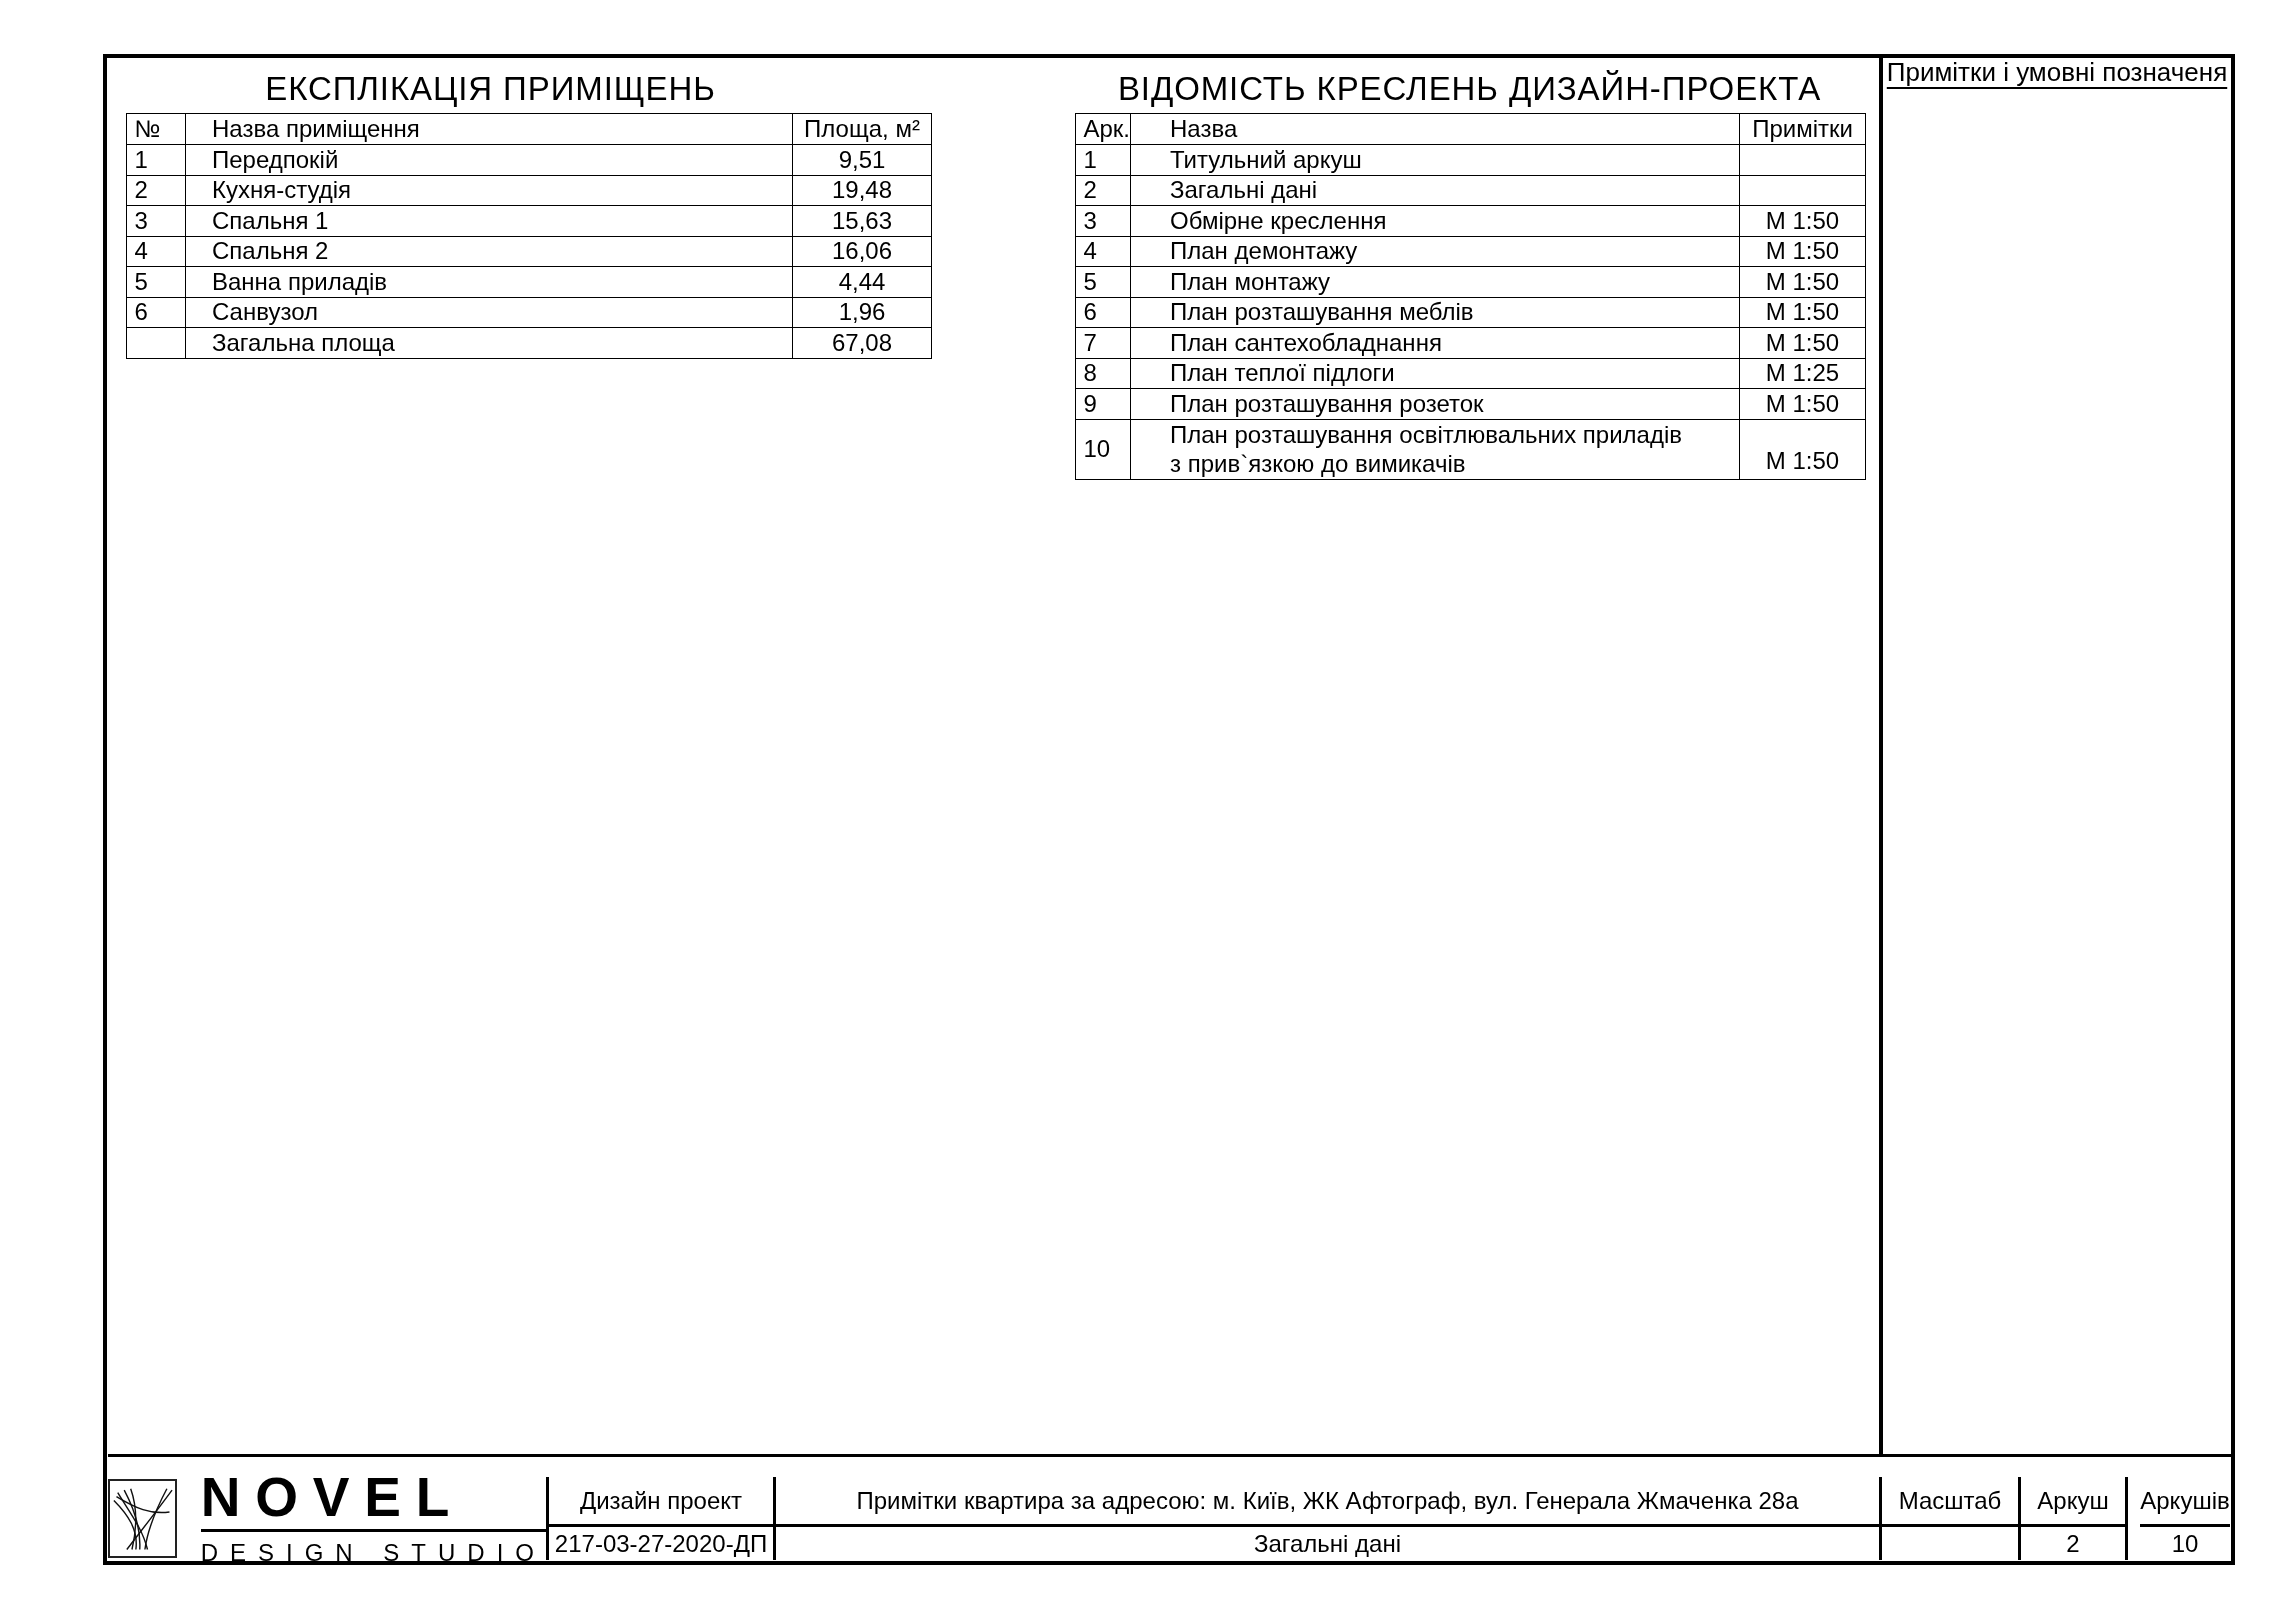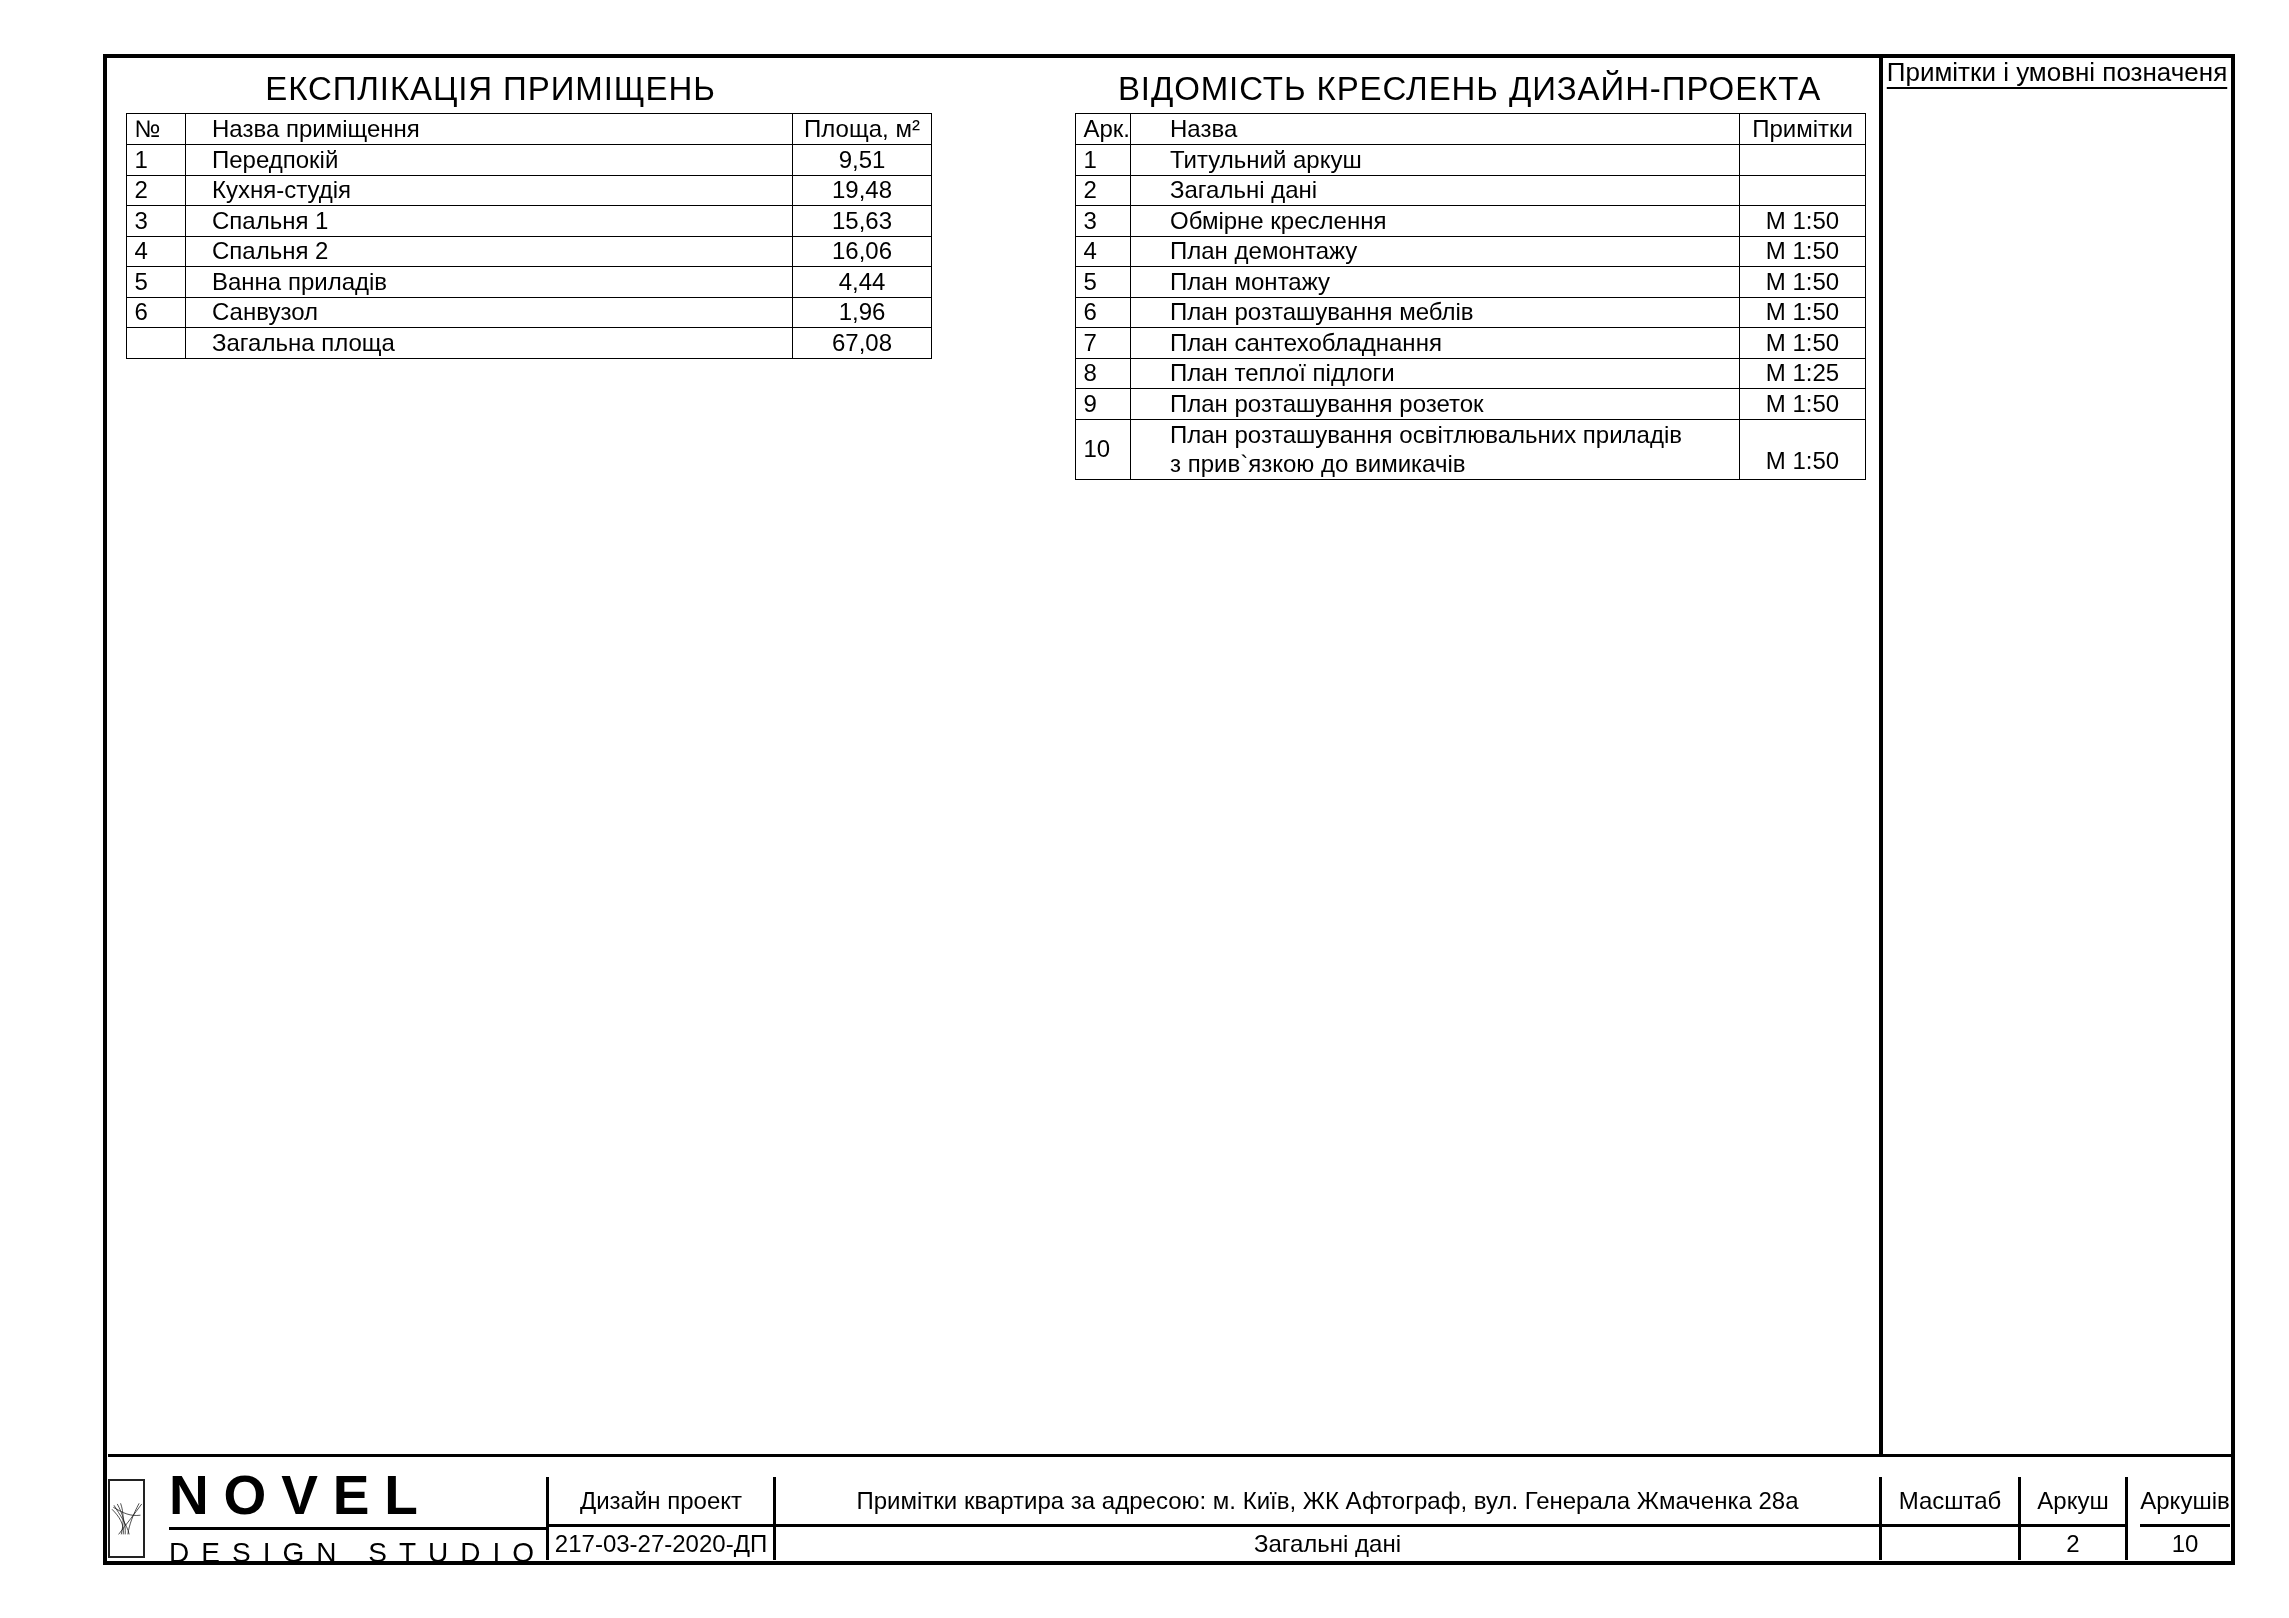--- a/index.html
+++ b/index.html
@@ -48,21 +48,21 @@
   .tb-split{display:flex;flex-direction:column;}
   .tb-top{height:50px;border-bottom:3.7px solid #000;display:flex;align-items:center;
           justify-content:center;font-size:24px;box-sizing:border-box;}
   .tb-bottom{flex:1;display:flex;align-items:center;justify-content:center;font-size:24px;}
 
   .tb-logo{width:438px;display:flex;align-items:center;justify-content:center;gap:24px;}
   .logo-mark{width:79px;height:79px;border:2.8px solid #222;box-sizing:border-box;}
   .logo-mark svg{display:block;width:100%;height:100%;}
   .logo-name{font-size:55px;font-weight:700;letter-spacing:14.8px;line-height:1;
              border-bottom:3.7px solid #000;padding-bottom:3.7px;white-space:nowrap;}
-  .logo-sub{font-size:28px;letter-spacing:12px;margin-top:6.5px;white-space:nowrap;}
+  .logo-sub{font-size:24px;letter-spacing:12px;margin-top:6.5px;white-space:nowrap;}
 
   .tb-proj{width:227px;}
   .tb-addr{width:1106px;}
   .tb-scale{width:139px;}
   .tb-sheet{width:107px;}
   .tb-sheets{width:105px;padding-left:12px;}
 </style>
 </head>
 <body>
 

